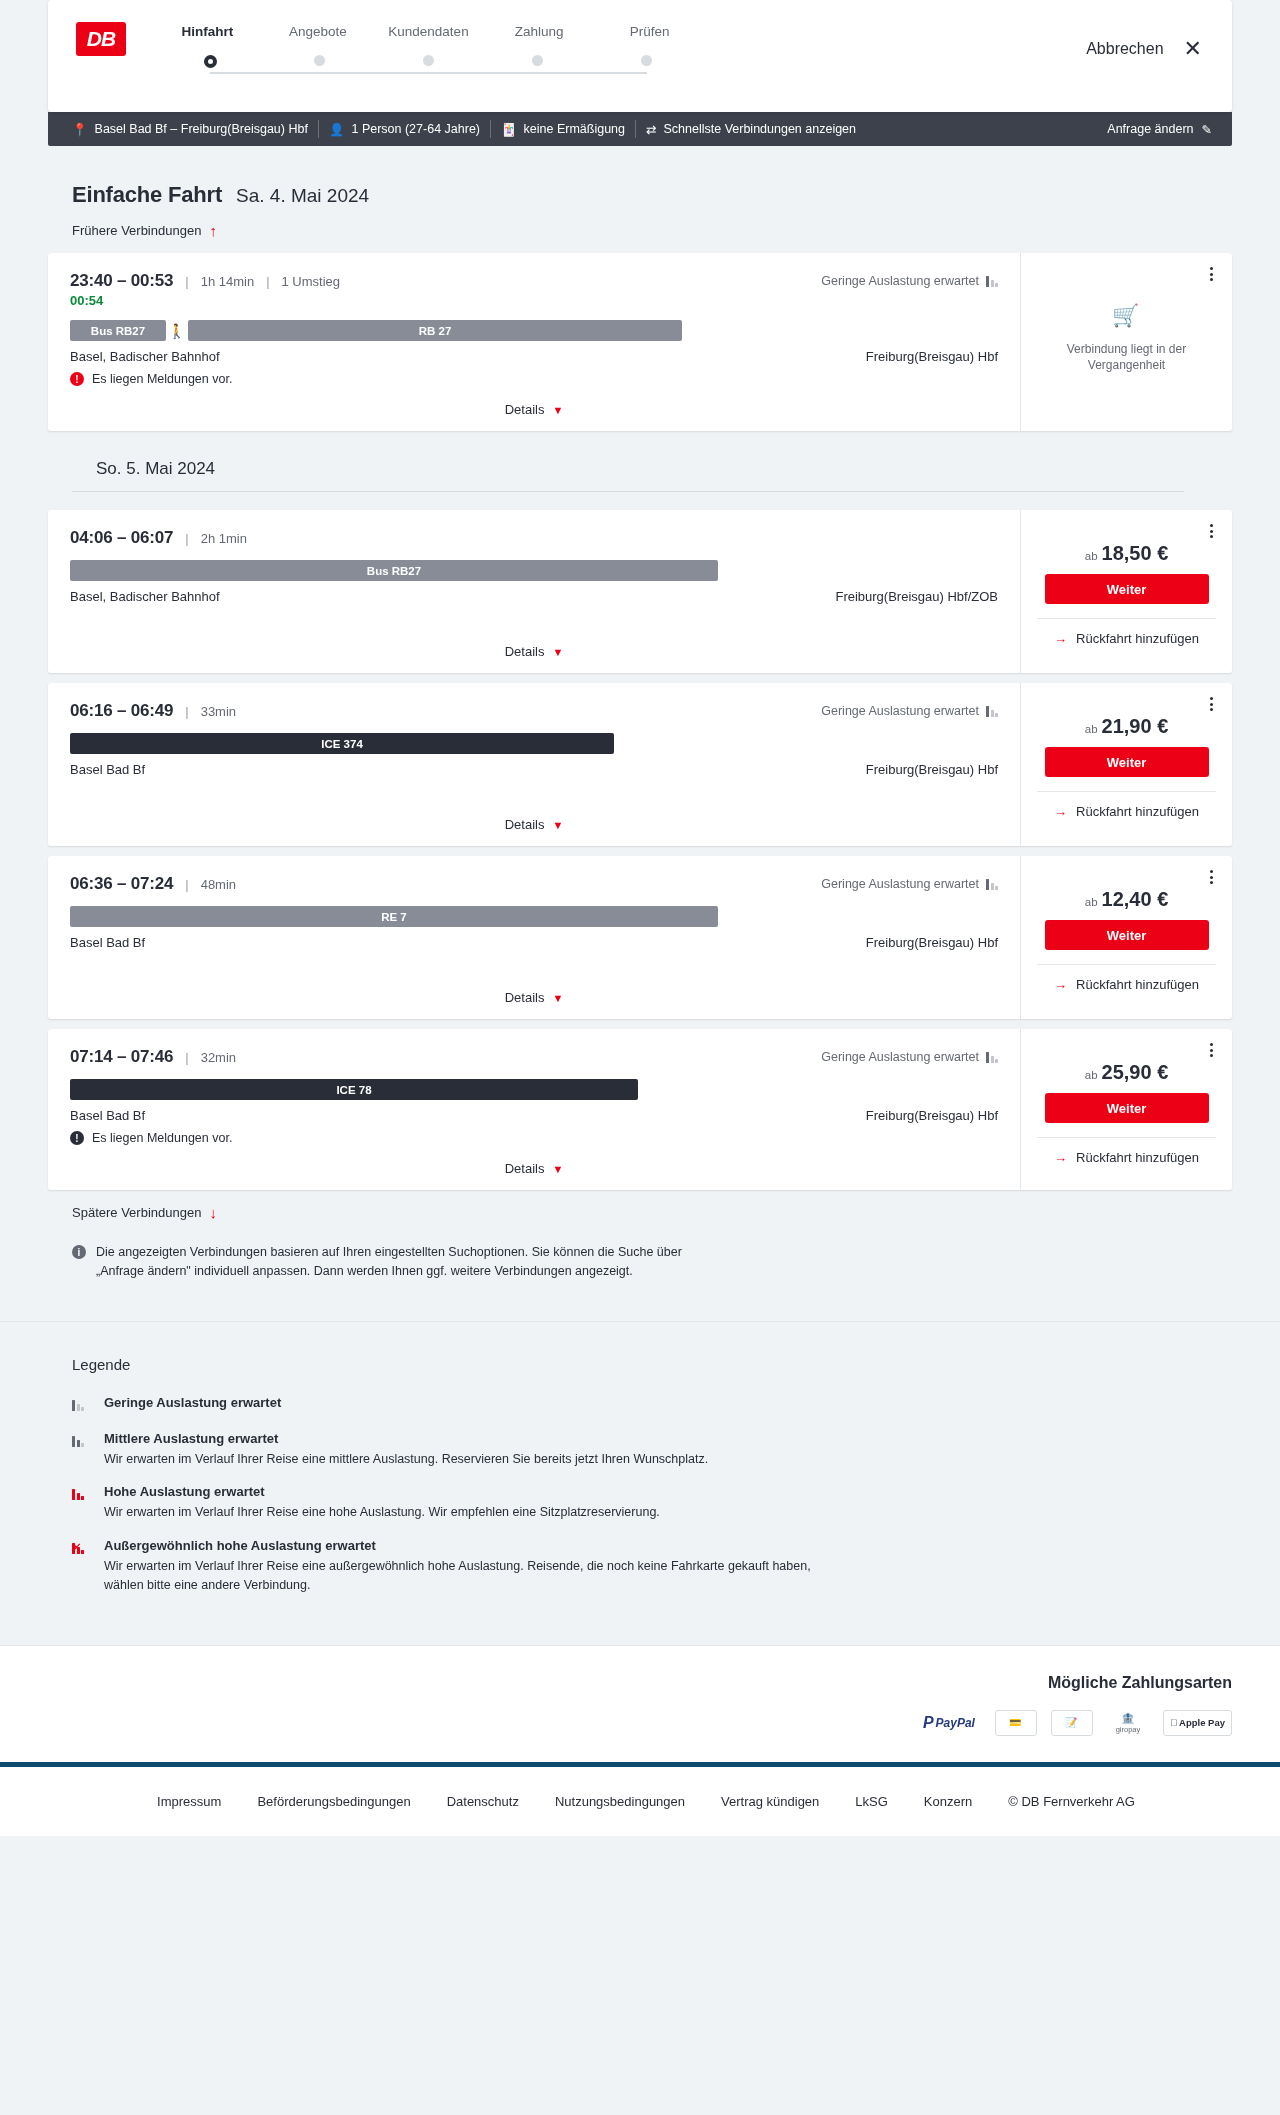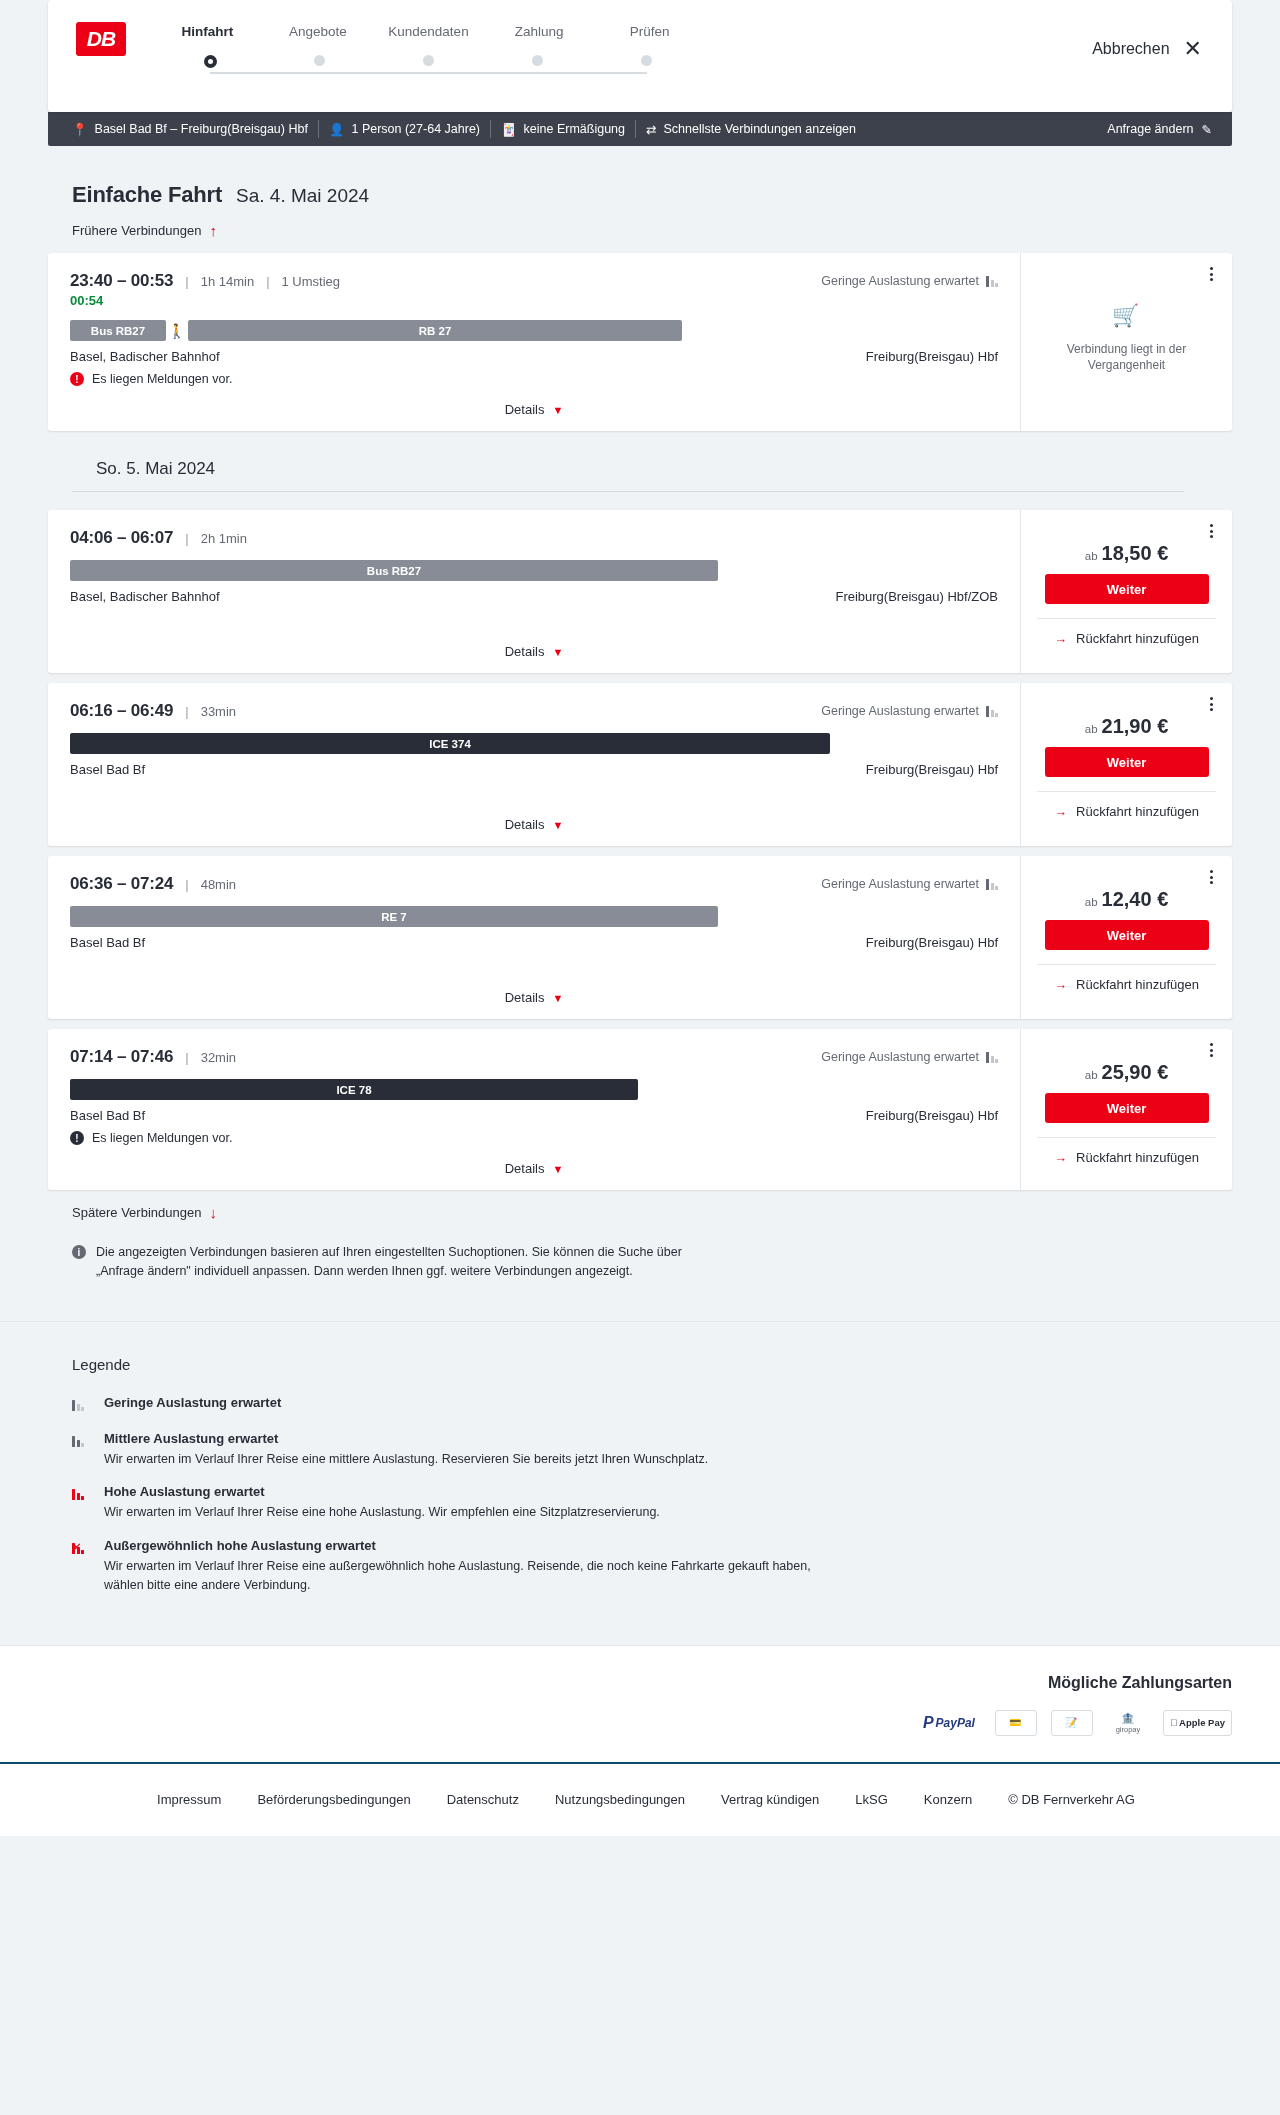--- a/index.html
+++ b/index.html
@@ -44,21 +44,21 @@
   .dots{ display:flex; margin-top:16px; position:relative; }
   .dots .dotwrap{ width:109px; display:flex; justify-content:center; }
   .dot{
     width:11px;height:11px;border-radius:50%;background:#d7dce1;position:relative;z-index:2;
   }
   .dot.active{
     width:13px;height:13px;background:#fff;border:4px solid #282d37;
   }
   .cancel{
     position:absolute; right:30px; top:38px;
-    display:flex; align-items:center; gap:14px;
+    display:flex; align-items:center; gap:20px;
     font-size:16px; color:#282d37; cursor:pointer;text-align:center;
   }
   .cancel .x{ font-size:22px; line-height:1; }
 
   
   .querybar{
     margin:0 48px;
     background:#3c414b;
     color:#fff;
     height:34px;
@@ -202,21 +202,21 @@
   .pay-icons{ display:flex; align-items:center; gap:14px;}
   .pay-icon{
     height:26px; min-width:42px; border:1px solid #d7dce1; border-radius:3px;
     display:flex; align-items:center; justify-content:center; font-size:10px; color:#282d37;
     background:#fff; padding:0 6px;
   }
   .pay-icon.noborder{ border:none; }
 
   
   .footer{
-    background:#fff; border-top:2px solid #0c4a6e; height:74px;
+    background:#fff; border-top:5px solid #0c4a6e; height:74px;
     display:flex; align-items:center; justify-content:center; gap:36px; font-size:13px;padding-left:12px;
   }
   .footer a{ color:#282d37; text-decoration:none; cursor:pointer;}
   .footer .copy{ color:#282d37; }
 </style>
 </head>
 <body>
 
 <div class="page">
 
@@ -394,21 +394,21 @@
           <span class="occupancy">
             <span>Geringe Auslastung erwartet</span>
             <span class="occ-icon">
                 <i></i>
                 <i></i>
                 <i></i>
               </span>
           </span>
         </div>
         <div class="bars">
-          <div class="bar dark" style="width:760px">ICE 374</div>
+          <div class="bar dark" style="width:544px">ICE 374</div>
         </div>
         <div class="stations">
           <span>Basel Bad Bf</span>
           <span>Freiburg(Breisgau) Hbf</span>
         </div>
         <div class="details" style="margin-top:40px">
           <span>Details</span>
           <span class="chev">▼</span>
         </div>
       </div>

